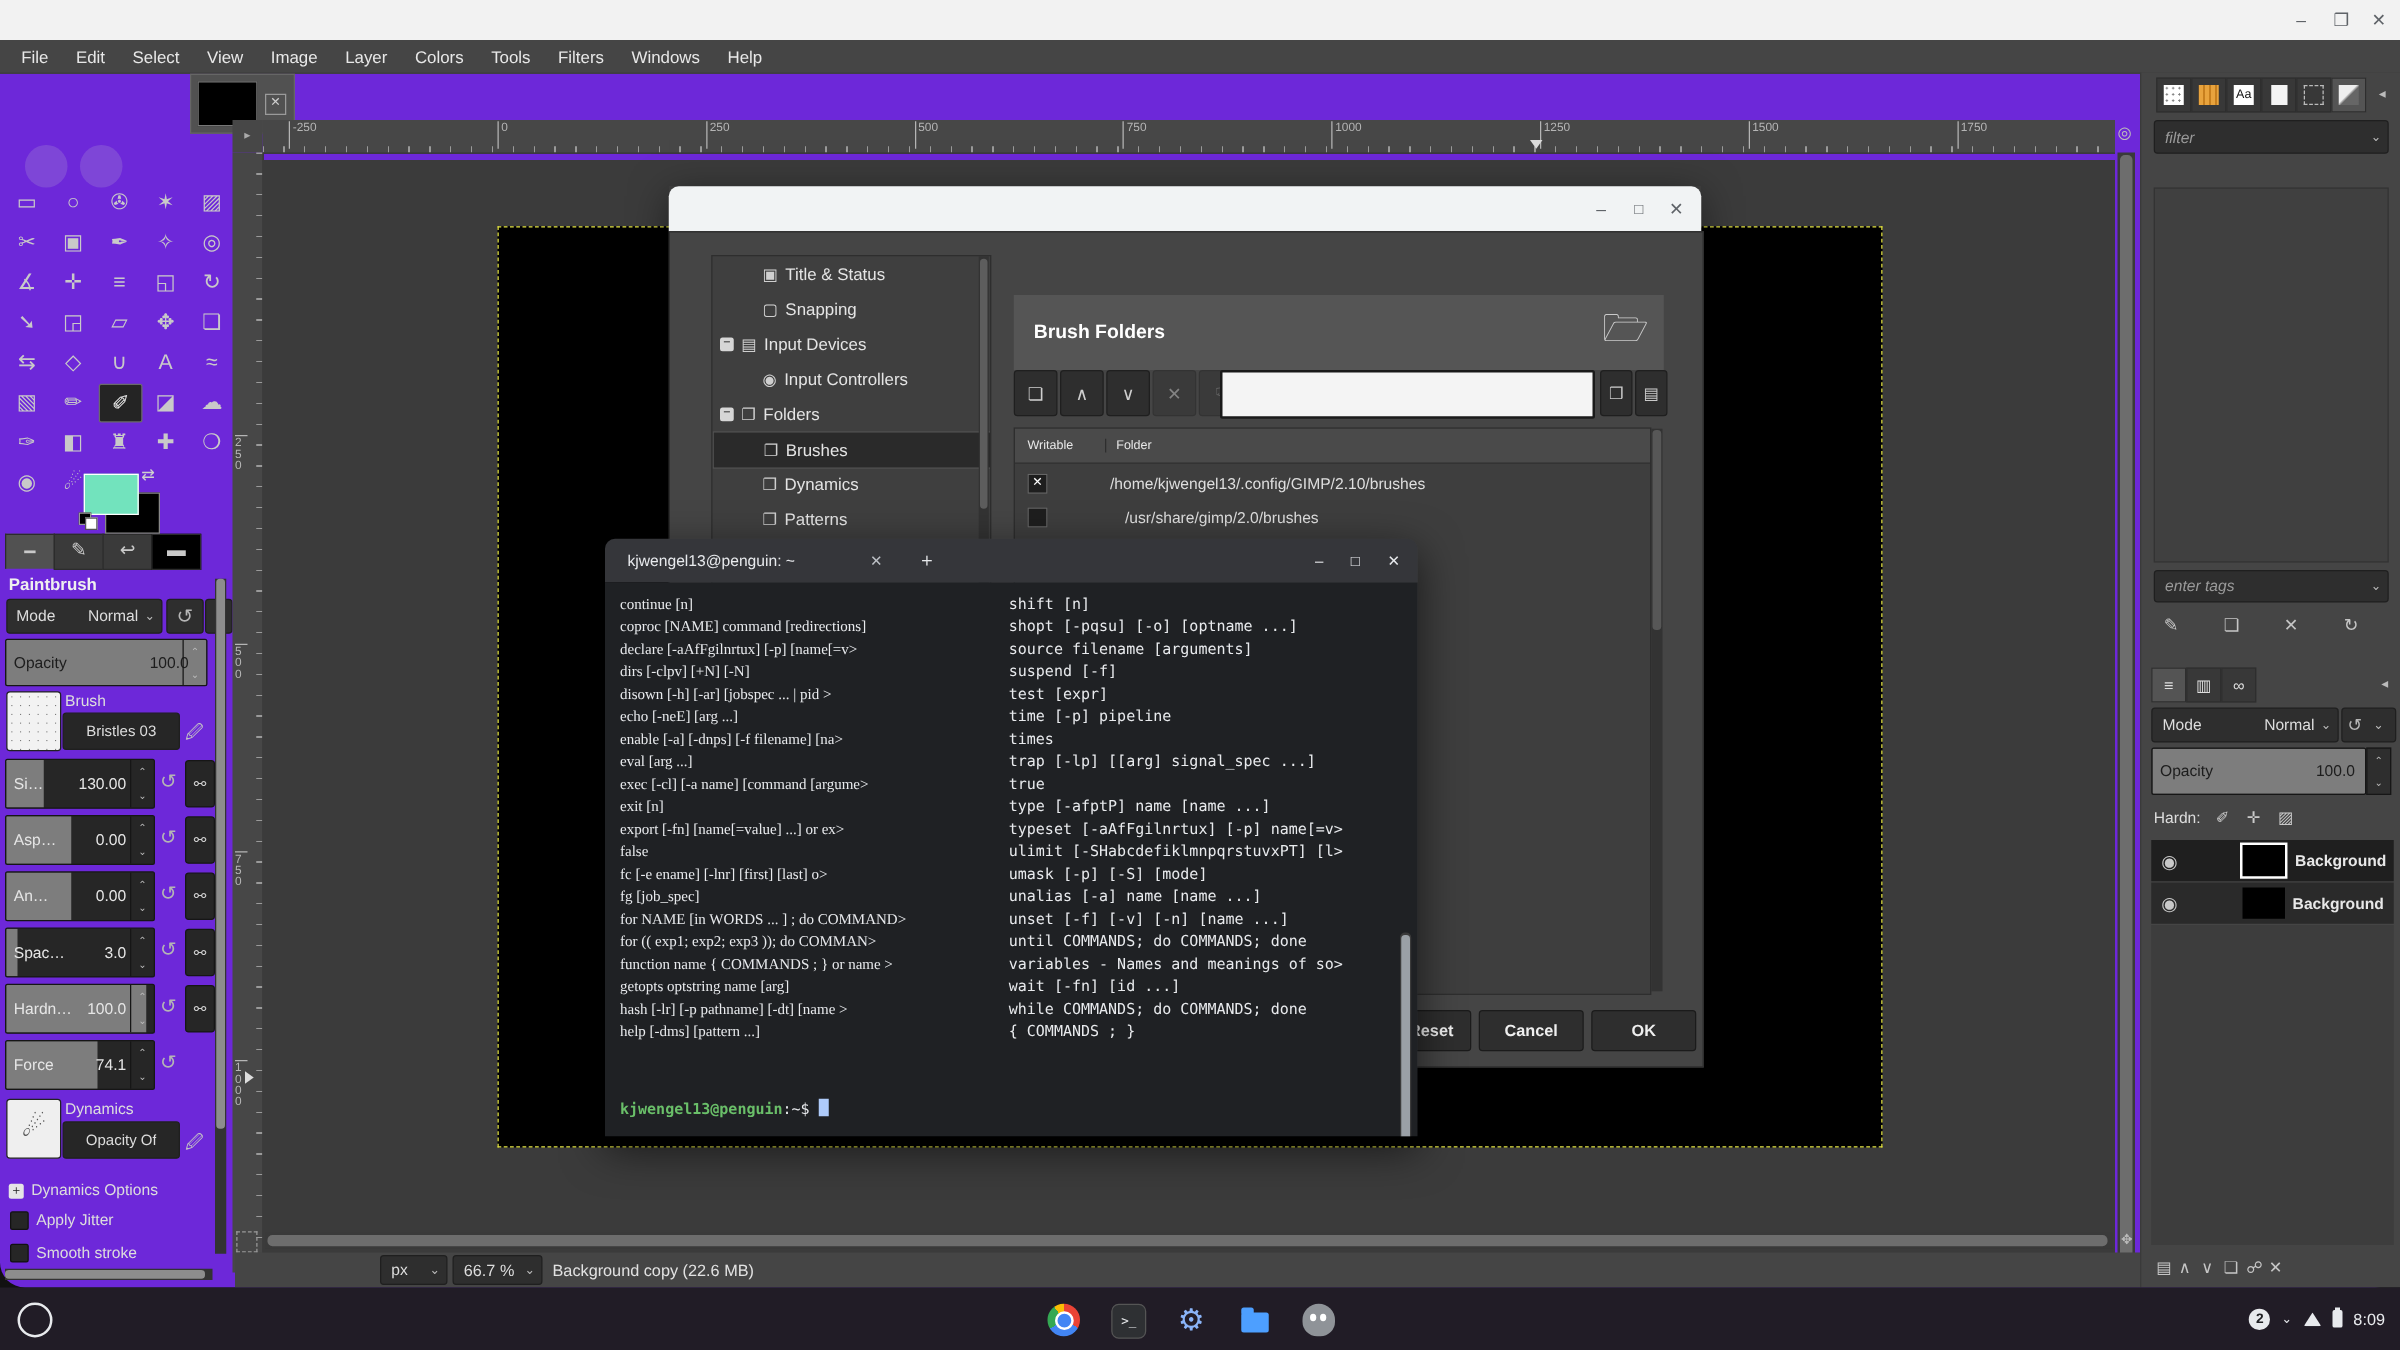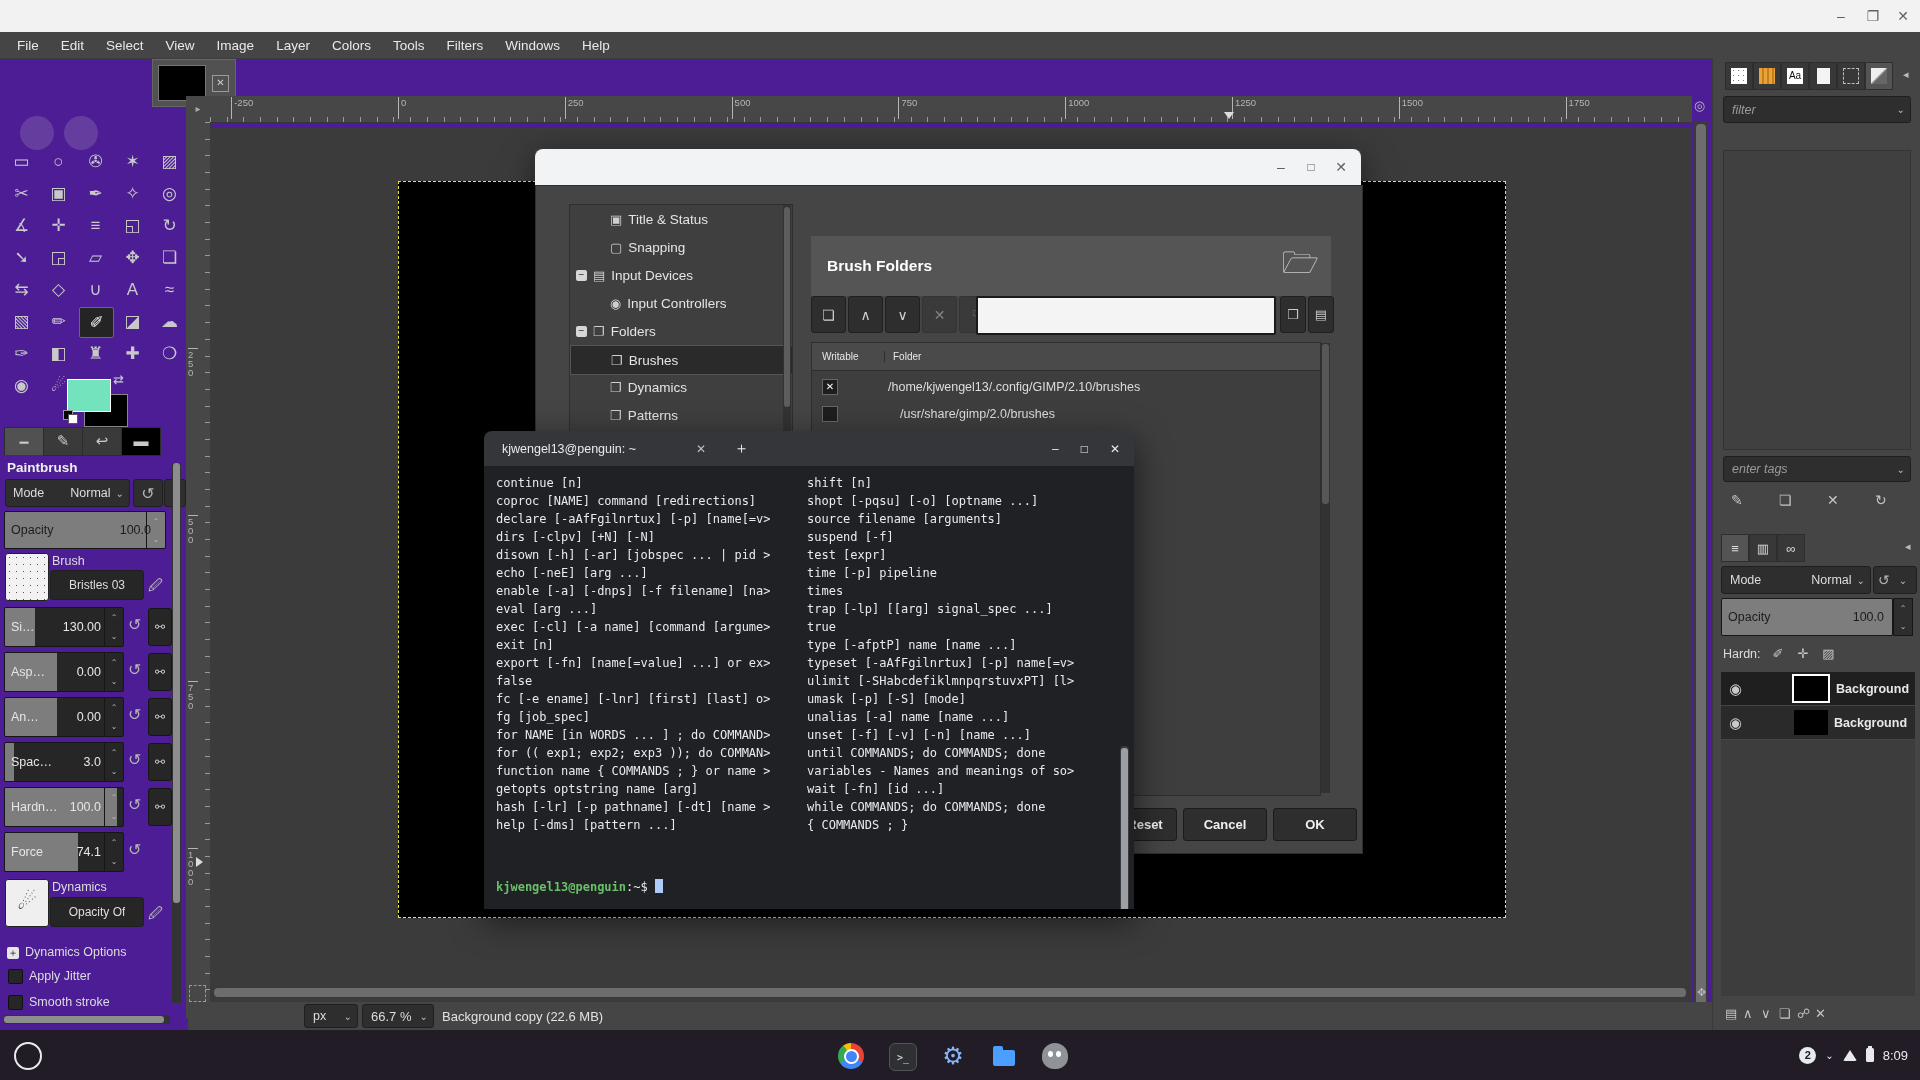--- a/index.html
+++ b/index.html
@@ -3,21 +3,21 @@
 <meta charset="utf-8">
 <style>
   html,body{margin:0;padding:0;background:#111;}
   body{width:1920px;height:1080px;overflow:hidden;position:relative;
        font-family:"Liberation Sans",sans-serif;color:#dcdcdc;font-size:13px;}
   .abs{position:absolute;}
   
   #os-titlebar{left:0;top:0;width:1920px;height:32px;background:#f2f2f2;}
   .os-ctl{top:8px;width:16px;height:16px;color:#5f6368;font-size:14px;line-height:16px;text-align:center;}
   
-  #gimp{left:0;top:32px;width:1920px;height:998px;background:#4c1d95;}
+  #gimp{left:0;top:32px;width:1920px;height:998px;background:#6d28d9;border-radius:20px;}
   #menubar{left:0;top:0;width:1920px;height:26px;display:flex;align-items:center;padding-left:6px;gap:0;background:#454545;border-bottom:1px solid #3d3d3d;}
   .menu-item{padding:0 11px;color:#e8e8e8;font-size:13.5px;}
   
   #image-tab{left:152px;top:27px;width:82px;height:46px;background:#515151;border:1px solid #666;display:flex;align-items:center;}
   #image-thumb{width:46px;height:34px;background:#000;margin-left:5px;border:1px solid #777;}
   #image-tab-close{width:15px;height:15px;border:1px solid #9a9a9a;color:#cfcfcf;font-size:10px;line-height:14px;text-align:center;margin-left:6px;}
   
   #toolbox{left:2px;top:56px;width:184px;height:300px;}
   #wilber{left:18px;top:28px;width:150px;height:40px;opacity:.18;}
   #wilber .c1,#wilber .c2{position:absolute;background:#cfcfcf;border-radius:50%;width:34px;height:34px;}
@@ -695,21 +695,21 @@
 <div class="abs" id="terminal">
   <div class="abs" id="term-titlebar">
     <span id="term-tab-title">kjwengel13@penguin: ~</span>
     <span id="term-tab-close">✕</span>
     <span id="term-newtab">＋</span>
     <span class="term-ctl" style="margin-left:auto;">–</span>
     <span class="term-ctl">□</span>
     <span class="term-ctl" style="margin-right:14px;">✕</span>
   </div>
   <div class="abs" id="term-body">
-    <pre class="termpre" id="term-left" style="left:12px;top:8px;">continue [n]
+    <pre class="termpre" id="term-left" style="left:12px;top:8px;font-family:Liberation Serif, serif;">continue [n]
 coproc [NAME] command [redirections]
 declare [-aAfFgilnrtux] [-p] [name[=v&gt;
 dirs [-clpv] [+N] [-N]
 disown [-h] [-ar] [jobspec ... | pid &gt;
 echo [-neE] [arg ...]
 enable [-a] [-dnps] [-f filename] [na&gt;
 eval [arg ...]
 exec [-cl] [-a name] [command [argume&gt;
 exit [n]
 export [-fn] [name[=value] ...] or ex&gt;

